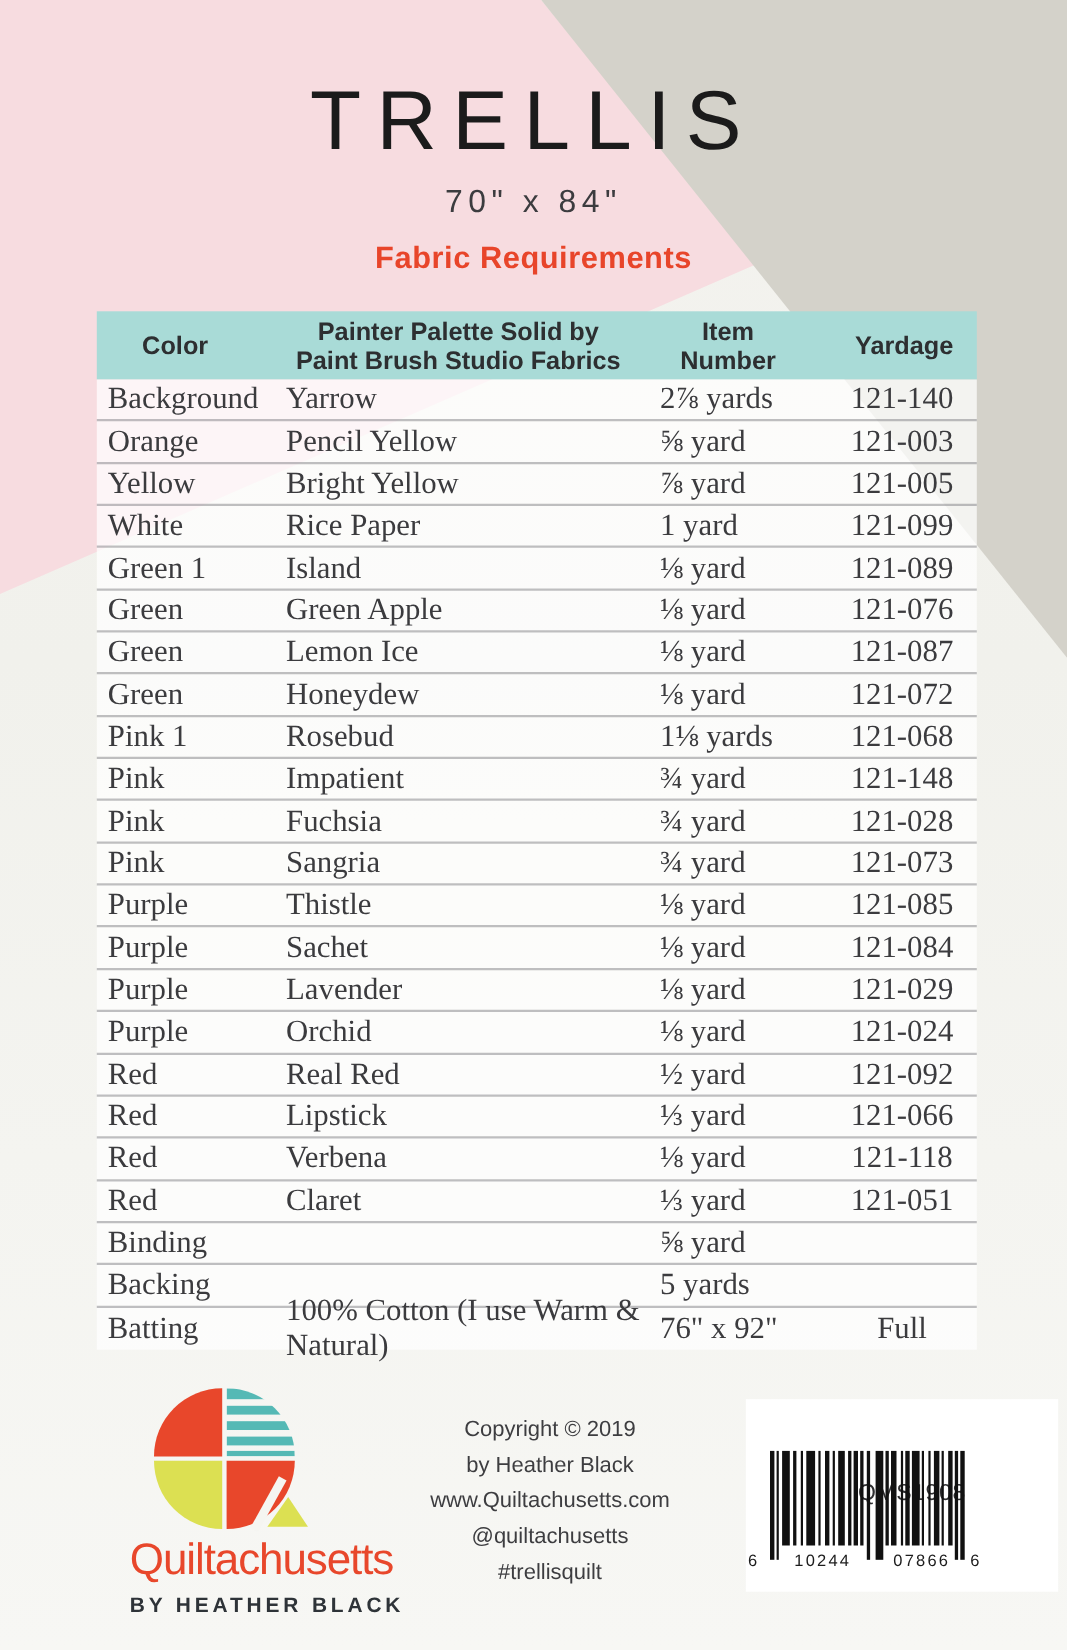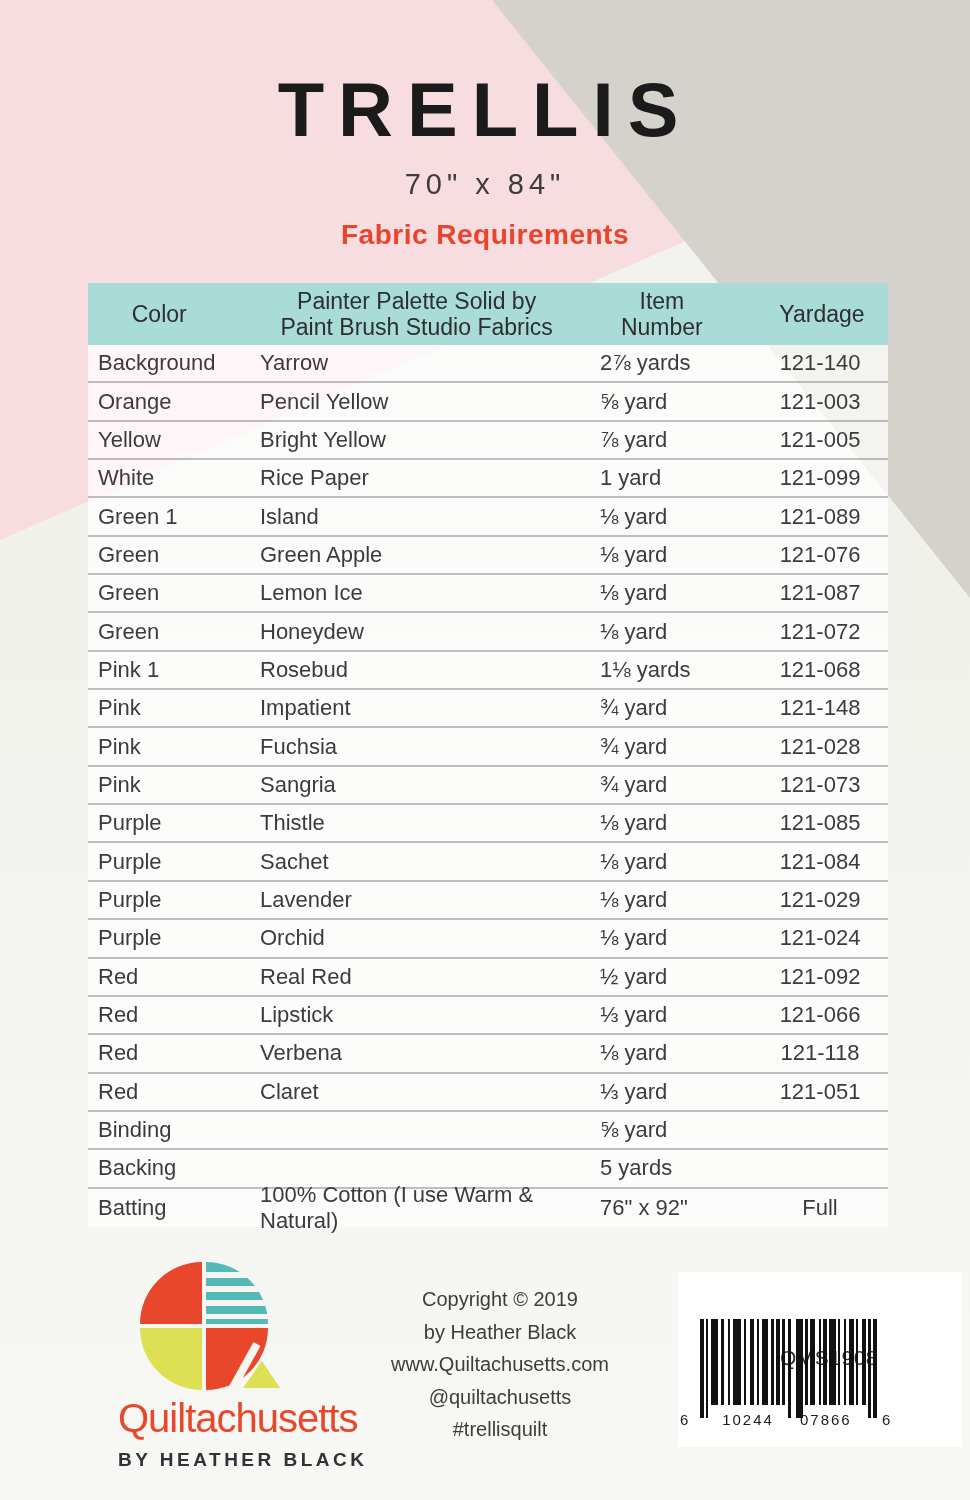--- a/index.html
+++ b/index.html
@@ -14,48 +14,48 @@
     position:absolute;inset:0;background:#f7dce0;
     clip-path:polygon(0 0,492px 0,688px 240px,0 540px);
   }
   .bg-gray{
     position:absolute;inset:0;background:#d4d2ca;
     clip-path:polygon(492px 0,970px 0,970px 598px);
   }
   
   .title{
     position:absolute;top:66px;left:0;right:0;text-align:center;
-    font-size:76px;font-weight:700;letter-spacing:14px;color:#1b1b1b;
+    font-size:76px;font-weight:400;letter-spacing:14px;color:#1b1b1b;
   }
   .dims{
     position:absolute;top:168px;left:0;right:0;text-align:center;
     font-size:29px;letter-spacing:5px;color:#3c3c3f;
   }
   .section-title{
     position:absolute;top:219px;left:0;right:0;text-align:center;
     font-size:28px;font-weight:bold;color:#e8452a;letter-spacing:0.5px;
   }
   
   .ftable{position:absolute;left:88px;top:283px;width:800px;}
   .thead{
     display:flex;height:62px;background:#a9dbd7;
-    font-weight:normal;color:#2d2f31;font-size:23px;line-height:1.15;
+    font-weight:bold;color:#2d2f31;font-size:23px;line-height:1.15;
     text-align:center;
     gap:35px;
   }
   .th{display:flex;flex-direction:column;justify-content:center;}
   .th.c1{width:164px;}
   .th.c2{width:348px;}
   .th.c3{width:152px;}
   .th.c4{width:136px;}
   .tbody{background:rgba(255,255,255,0.72);}
   .trow{
     display:flex;align-items:center;height:38.35px;box-sizing:border-box;
     border-bottom:2px solid rgba(115,115,120,0.45);
-    font-size:22px;color:#3b3b3e;
+    font-size:28px;color:#3b3b3e;font-family:Liberation Serif, serif;
   }
   .trow:last-child{border-bottom:none;}
   .td{box-sizing:border-box;}
   .td.c1{width:164px;padding-left:10px;}
   .td.c2{width:348px;padding-left:8px;}
   .td.c3{width:152px;text-align:left;}
   .td.c4{width:136px;text-align:center;}
   
   .logo-block{position:absolute;left:118px;top:1260px;width:180px;text-align:right;}
   .logo-svg{display:block;margin:0 auto;}
@@ -78,21 +78,21 @@
   }
   .sku{
     position:absolute;top:26px;left:0px;width:200px;text-align:right;
     font-size:21px;color:#2f2f31;letter-spacing:0.5px;margin-top:48px;
   }
   .bars{position:absolute;left:22px;top:47px;height:100px;}
   .bar{position:absolute;top:0;background:#111;}
   .bc-digit{position:absolute;font-size:15px;color:#1c1c1c;top:139px;}
   .bc-left6{left:2px;}
   .bc-g1{left:32px;width:76px;text-align:center;letter-spacing:2px;}
-  .bc-g2{left:122px;width:76px;letter-spacing:2px;}
+  .bc-g2{left:122px;width:76px;text-align:center;letter-spacing:2px;}
   .bc-right6{left:204px;}
 </style>
 </head>
 <body>
 
 <div class="canvas">
 
   <div class="bg-pink"></div>
   <div class="bg-gray"></div>
 

